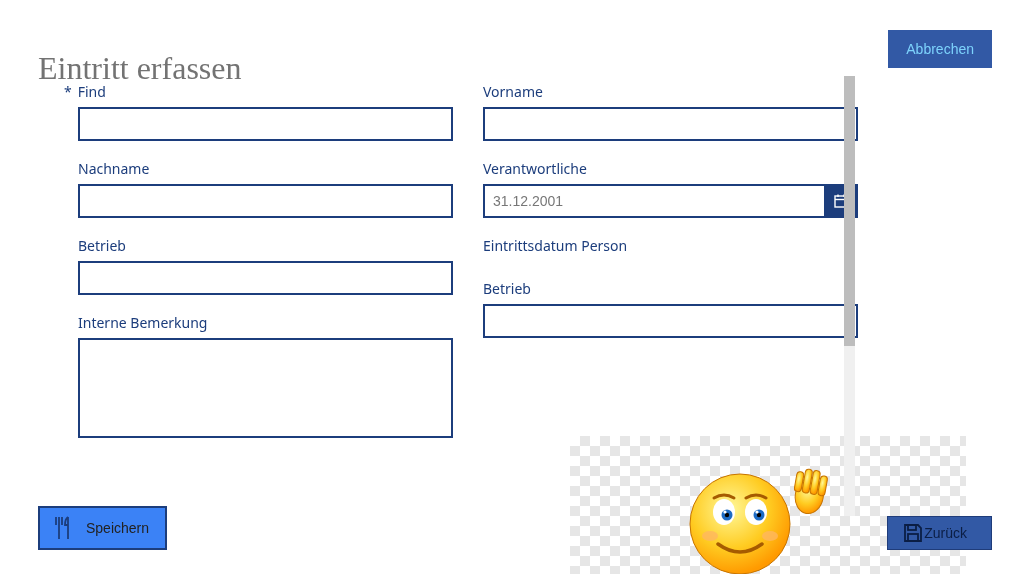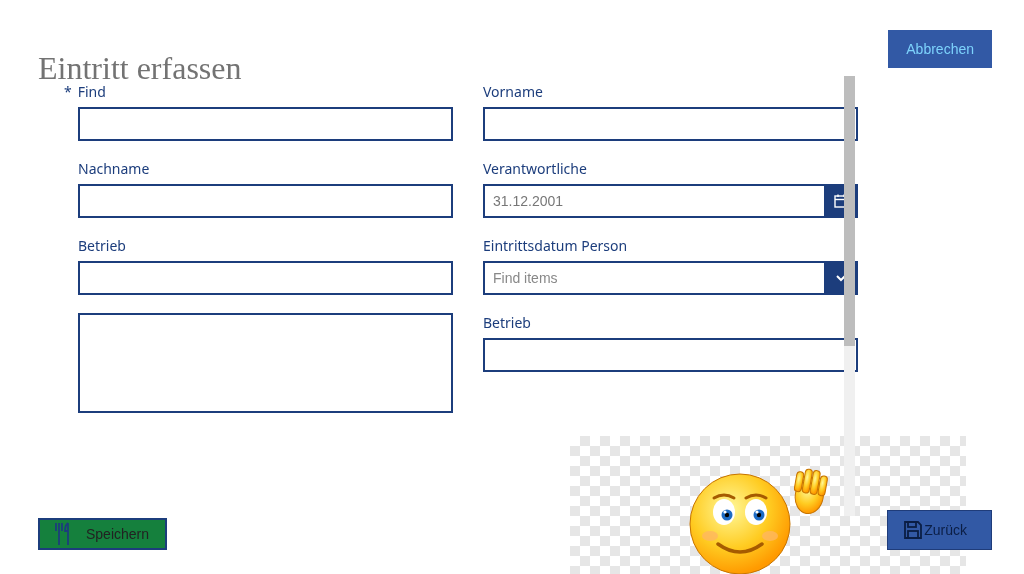--- a/index.html
+++ b/index.html
@@ -107,38 +107,38 @@
     left: 0;
     width: 11px;
     height: 270px;
     background: #bdbdbd;
   }
 
   .save-btn {
     position: absolute;
     left: 38px;
     bottom: 24px;
-    height: 32px;
+    height: 44px;
     padding: 0 16px 0 10px;
     border: 2px solid #1c3d7c;
-    background: #15803d;
+    background: #3b82f6;
     display: flex;
     align-items: center;
     gap: 10px;
     font-size: 14px;
     color: #222;
     cursor: pointer;
   }
   .save-btn svg { width: 26px; height: 26px; }
 
   .back-btn {
     position: absolute;
     right: 32px;
     bottom: 24px;
-    height: 40px;
+    height: 34px;
     padding: 0 24px 0 14px;
     background: #3259a5;
     border: 1px solid #1f3c7a;
     color: #0b1e45;
     display: flex;
     align-items: center;
     gap: 0;
     font-size: 14px;
     cursor: pointer;
   }
@@ -188,20 +188,21 @@
       <div class="field-label">Nachname</div>
       <input class="text-input" type="text" value="" style="">
     </div>
 
     <div>
       <div class="field-label">Betrieb</div>
       <input class="text-input" type="text" value="" style="">
     </div>
 
     <div>
+      <div class="field-label">Interne Bemerkung</div>
       <textarea class="textarea-input" style=""></textarea>
     </div>
 
   </div>
 
   <div class="col">
 
     <div>
       <div class="field-label">Vorname</div>
       <input class="text-input" type="text" value="" style="">
@@ -217,28 +218,20 @@
             <line x1="2" y1="6.5" x2="14" y2="6.5"></line>
             <line x1="5" y1="1.5" x2="5" y2="4"></line>
             <line x1="11" y1="1.5" x2="11" y2="4"></line>
           </svg>
         </button>
       </div>
     </div>
 
     <div>
       <div class="field-label">Eintrittsdatum Person</div>
-      <div class="combo-wrap">
-        <input type="text" placeholder="Find items" style="">
-        <button class="addon-btn">
-          <svg viewBox="0 0 16 16" fill="none" stroke="#fff" stroke-width="2">
-            <polyline points="4,6 8,10 12,6"></polyline>
-          </svg>
-        </button>
-      </div>
     </div>
 
     <div>
       <div class="field-label">Betrieb</div>
       <input class="text-input" type="text" value="" style="">
     </div>
 
   </div>
 </div>
 

